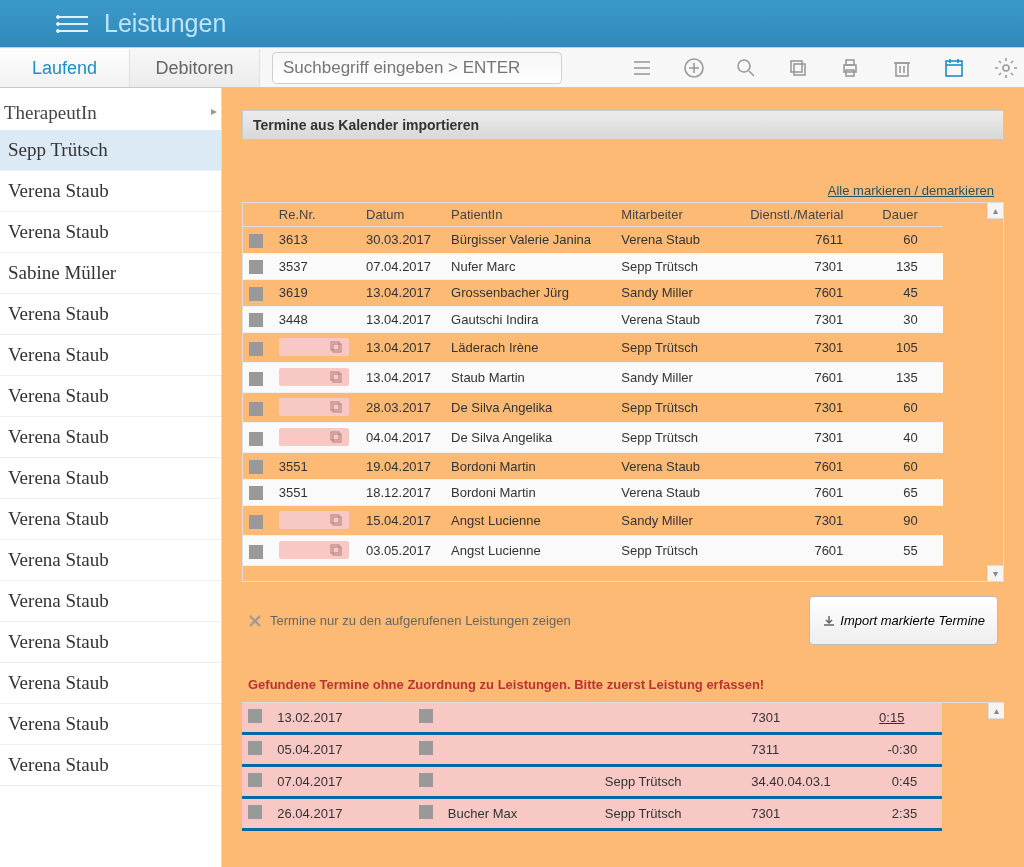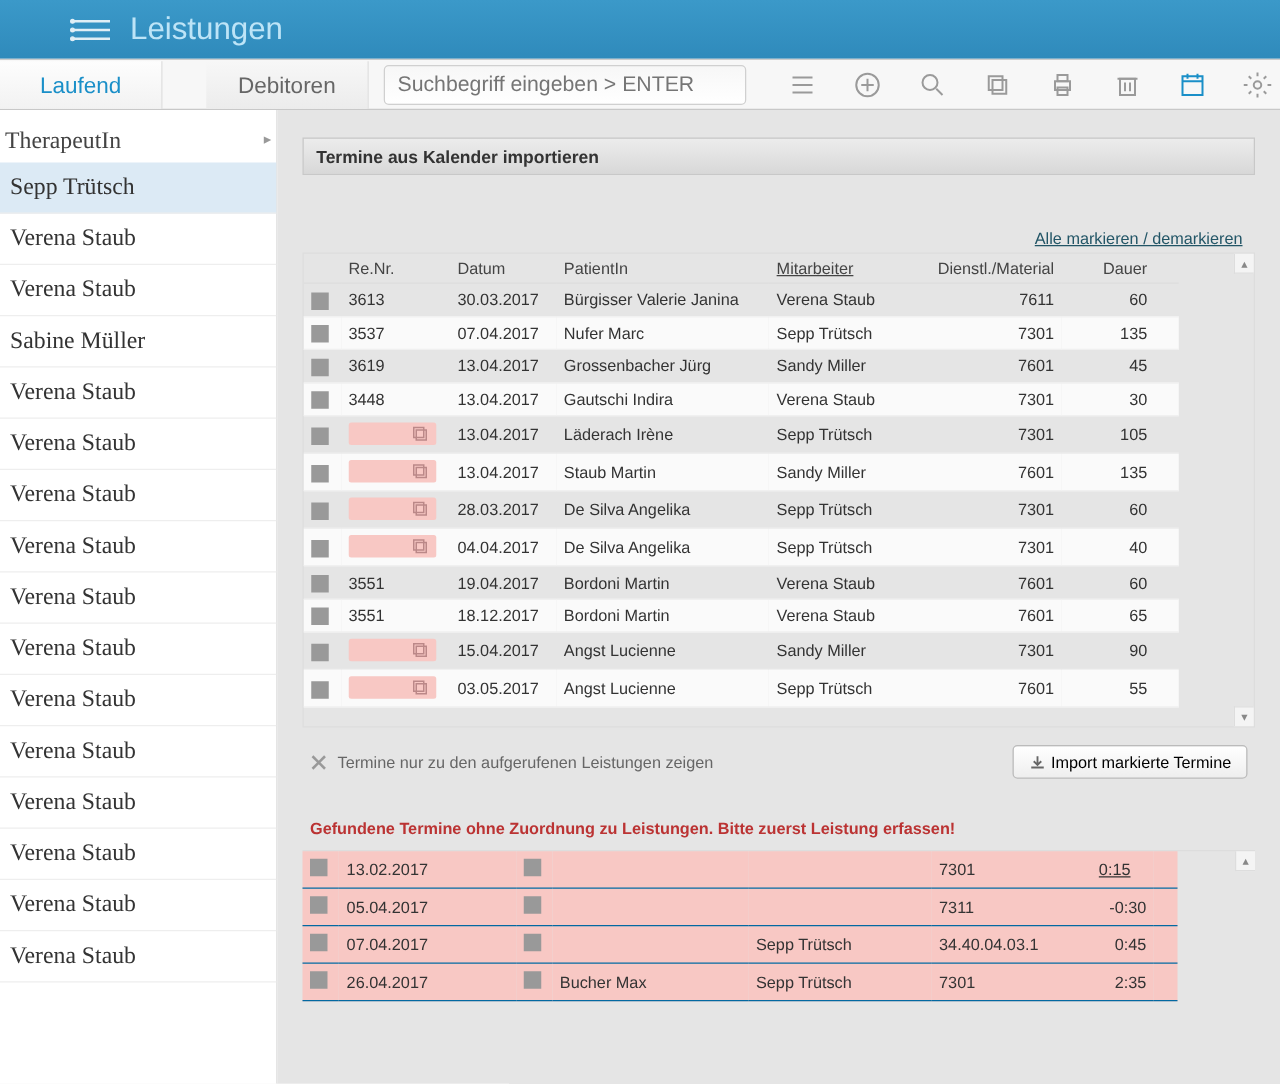--- a/index.html
+++ b/index.html
@@ -4,65 +4,65 @@
 <style>
 * { box-sizing: border-box; margin: 0; padding: 0; }
 body { font-family: "Helvetica Neue", Arial, sans-serif; font-size: 14px; color: #333; background: #fff; width: 1024px; height: 867px; overflow: hidden; }
 
 .header { background: linear-gradient(#3b99c9, #2f8abb); height: 48px; display: flex; align-items: center; padding-left: 56px; border-bottom: 1px solid #ccc; }
 .header .list-icon { width: 34px; height: 22px; margin-right: 14px; }
 .header .list-icon svg { stroke: #fff; opacity: 0.85; }
 .header .title { font-size: 25px; color: #bde4f7; font-weight: 300; }
 
 .tabsrow { height: 40px; background: #f7f7f7; border-bottom: 1px solid #c8c8c8; display: flex; align-items: center; }
-.tabsrow .tabs { display: flex; align-items: center; gap: 35px; }
+.tabsrow .tabs { display: flex; align-items: center; }
 .tabsrow .tab { width: 130px; text-align: center; line-height: 38px; font-size: 18px; font-weight: 400; color: #666; cursor: pointer; border-right: 1px solid #e0e0e0; background: linear-gradient(#f7f7f7,#ececec); }
 .tabsrow .tab.active { color: #1a8fc8; background: linear-gradient(#fdfdfd,#f2f2f2); }
 .tabsrow .search { margin-left: 12px; }
 .tabsrow .search input { width: 290px; height: 32px; border: 1px solid #d0d0d0; border-radius: 4px; padding: 0 10px; font-size: 17px; color: #999; background: linear-gradient(#f7f7f7,#fff); }
 .tabsrow .toolbtns { display: flex; align-items: center; margin-left: auto; padding-right: 4px; gap: 24px; }
 .tabsrow .toolbtn { width: 28px; height: 28px; display: flex; align-items: center; justify-content: center; cursor: pointer; color: #9a9a9a; }
 .tabsrow .toolbtn.active { color: #1a8fc8; }
 .tabsrow .toolbtn svg { stroke: currentColor; fill: none; stroke-width: 1.6; }
 
 .body { display: flex; height: calc(867px - 48px - 40px); }
 .sidebar { width: 222px; background: #fff; border-right: 1px solid #ddd; }
 .sidebar .heading-row { display: flex; align-items: center; padding: 14px 8px 6px 4px; font-size: 19px; color: #444; font-family: Georgia, serif; position: relative; }
 .sidebar .heading-row .chev { position: absolute; right: 4px; top: 16px; color: #999; font-size: 12px; }
 .sidebar .row { padding: 9px 8px 9px 8px; font-size: 19px; font-family: Georgia, serif; color: #333; border-bottom: 1px solid #eee; cursor: pointer; }
 .sidebar .row.selected { background: #dceaf5; }
 
-.main { flex: 1; background: #e5e5e5; position: relative; padding: 22px 20px; }
+.main { flex: 1; background: #fdba74; position: relative; padding: 22px 20px; }
 .panel-title-bar { background: linear-gradient(#ececec,#d8d8d8); border: 1px solid #c8c8c8; padding: 6px 10px; font-weight: bold; font-size: 14px; }
 .panel-toolbar { text-align: right; padding: 6px 10px 4px 0; margin-top: 36px; }
 .panel-toolbar a { color: #256; text-decoration: underline; font-size: 13px; cursor: pointer; }
 
 .tbl { width: 700px; border-collapse: collapse; }
 .tbl th { text-align: left; font-weight: normal; font-size: 13px; color: #444; padding: 4px 6px; border-bottom: 1px solid #ddd; }
 .tbl th.right, .tbl td.right { text-align: right; }
 .tbl td { padding: 5px 6px; font-size: 13px; color: #333; border-bottom: 1px solid #f0f0f0; vertical-align: middle; }
 .tbl tr.altrow td { background: #fafafa; }
 .tbl .chk { width: 14px; height: 14px; background: #999; display: inline-block; vertical-align: middle; }
 .tbl .renr.pink { background: #f8c8c4; border-radius: 2px; padding: 2px 6px; display: inline-flex; align-items: center; justify-content: flex-end; width: 70px; }
 .tbl .renr.pink svg { stroke: #b88; }
 .tbl-wrap { position: relative; border: 1px solid #ddd; }
 .tbl-scroll-up, .tbl-scroll-down { position: absolute; right: 0; width: 16px; height: 16px; display: flex; align-items: center; justify-content: center; color: #888; font-size: 10px; background: #f4f4f4; border-left: 1px solid #ddd; }
 .tbl-scroll-up { top: 0; border-bottom: 1px solid #ddd; }
 .tbl-scroll-down { bottom: 0; border-top: 1px solid #ddd; }
 
 .filter-row { display: flex; align-items: center; justify-content: space-between; margin-top: 14px; padding: 0 6px; }
 .filter-row .left { display: flex; align-items: center; gap: 8px; color: #666; font-size: 13px; }
 .filter-row .left svg { stroke: #999; }
-.import-btn { border: 1px solid #bbb; border-radius: 4px; background: linear-gradient(#fff,#eee); padding: 5px 12px; font-size: 13px; cursor: pointer; display: inline-flex; align-items: center; gap: 4px; }
+.import-btn { border: 1px solid #bbb; border-radius: 4px; background: linear-gradient(#fff,#eee); padding: 16px 12px; font-size: 13px; cursor: pointer; display: inline-flex; align-items: center; gap: 4px; font-style: italic; }
 
 .warning { color: #b33; font-weight: bold; font-size: 13px; margin-top: 28px; padding: 4px 6px 10px 6px; }
 
 .tbl2-wrap { position: relative; border-top: 1px solid #ddd; }
 .tbl2 { width: 700px; border-collapse: collapse; }
-.tbl2 td { padding: 6px 6px; font-size: 13px; border-bottom: 1px solid #0369a1; }
+.tbl2 td { padding: 6px 6px; font-size: 13px; border-bottom: 3px solid #0369a1; }
 .tbl2 tr.pinkrow td { background: #f8c8c4; }
 .tbl2 .chk { width: 14px; height: 14px; background: #999; display: inline-block; }
 </style>
 </head>
 <body>
 
 <div class="header">
   <div class="list-icon">
     <svg viewBox="0 0 34 22" width="34" height="22">
         <line x1="2" y1="4" x2="32" y2="4" stroke-width="2"></line>
@@ -179,21 +179,21 @@
     </div>
 
     <div class="tbl-wrap" style="height:380px;">
       <table class="tbl">
         <thead>
           <tr>
             <th style="width:28px;"></th>
             <th style="width:80px;">Re.Nr.</th>
             <th style="width:80px;">Datum</th>
             <th style="width:160px;">PatientIn</th>
-            <th style="width:110px;text-decoration:underline;">Mitarbeiter</th>
+            <th style="width:110px;">Mitarbeiter</th>
             <th style="width:110px;margin-top:11px;" class="right">Dienstl./Material</th>
             <th style="width:70px;" class="right">Dauer</th>
             <th style="width:18px;"></th>
           </tr>
         </thead>
         <tbody id="tbl-body">
             <tr>
               <td><span class="chk"></span></td>
               <td>3613</td>
               <td>30.03.2017</td>

